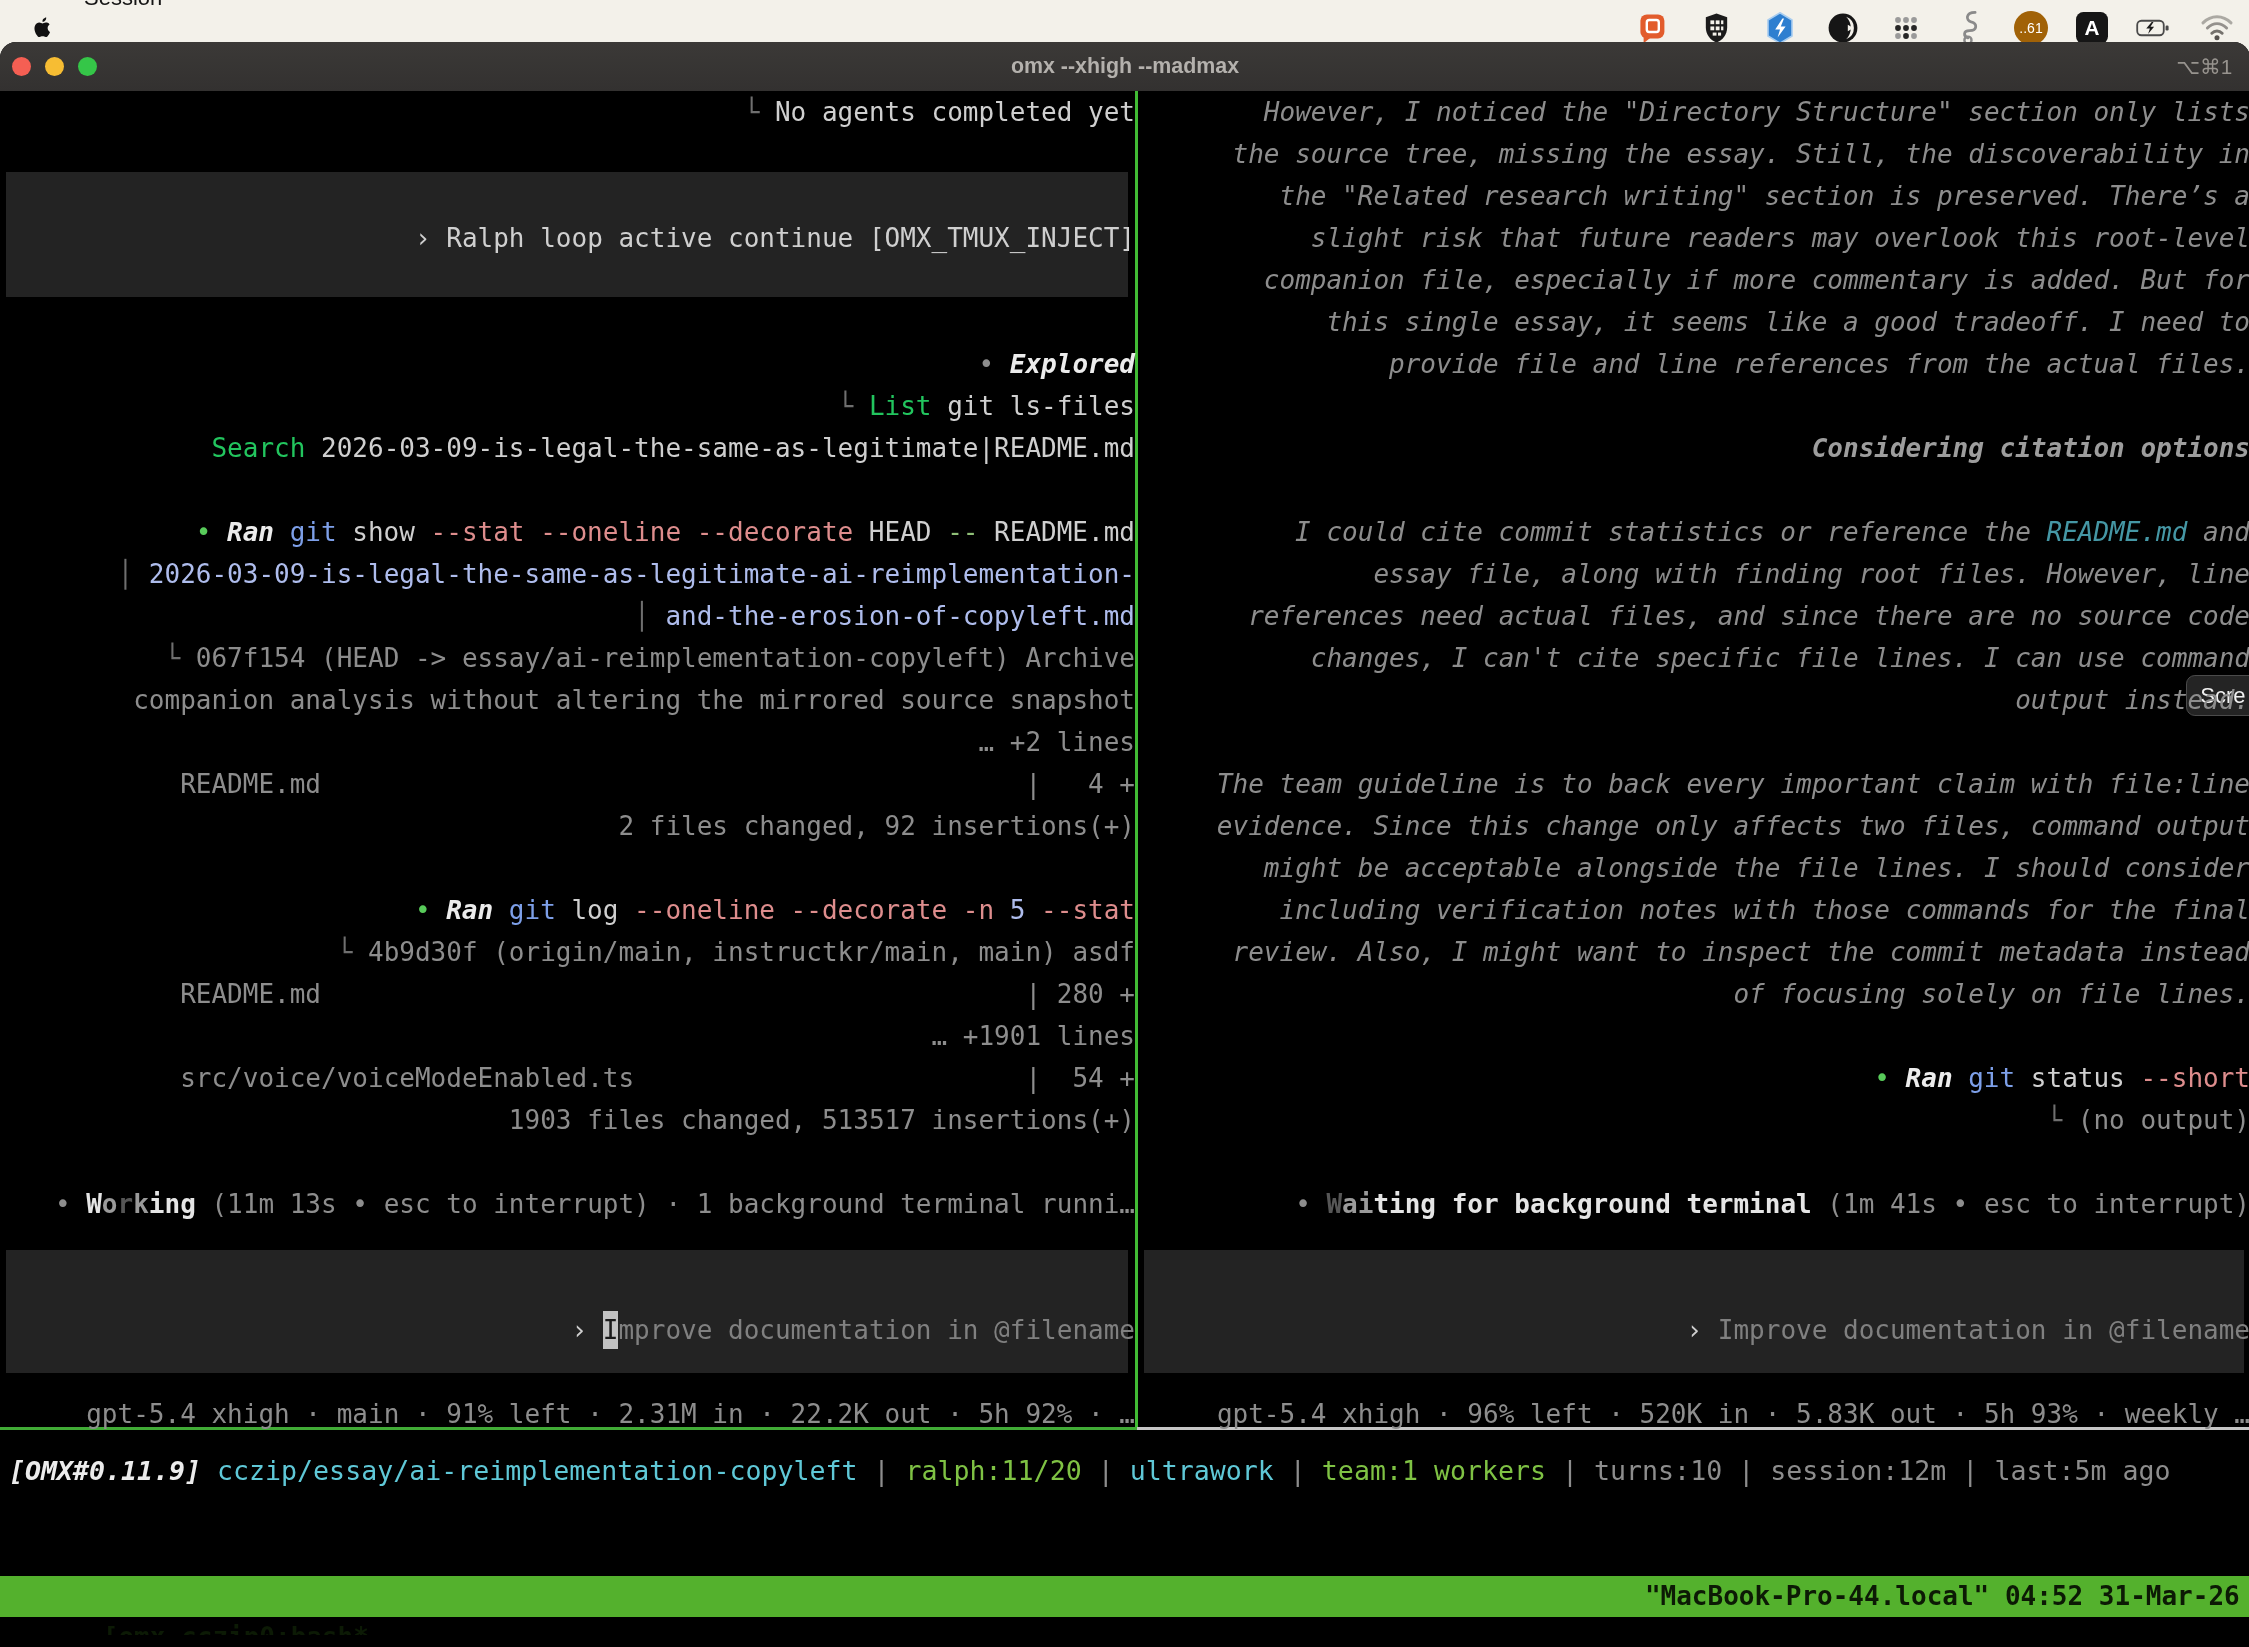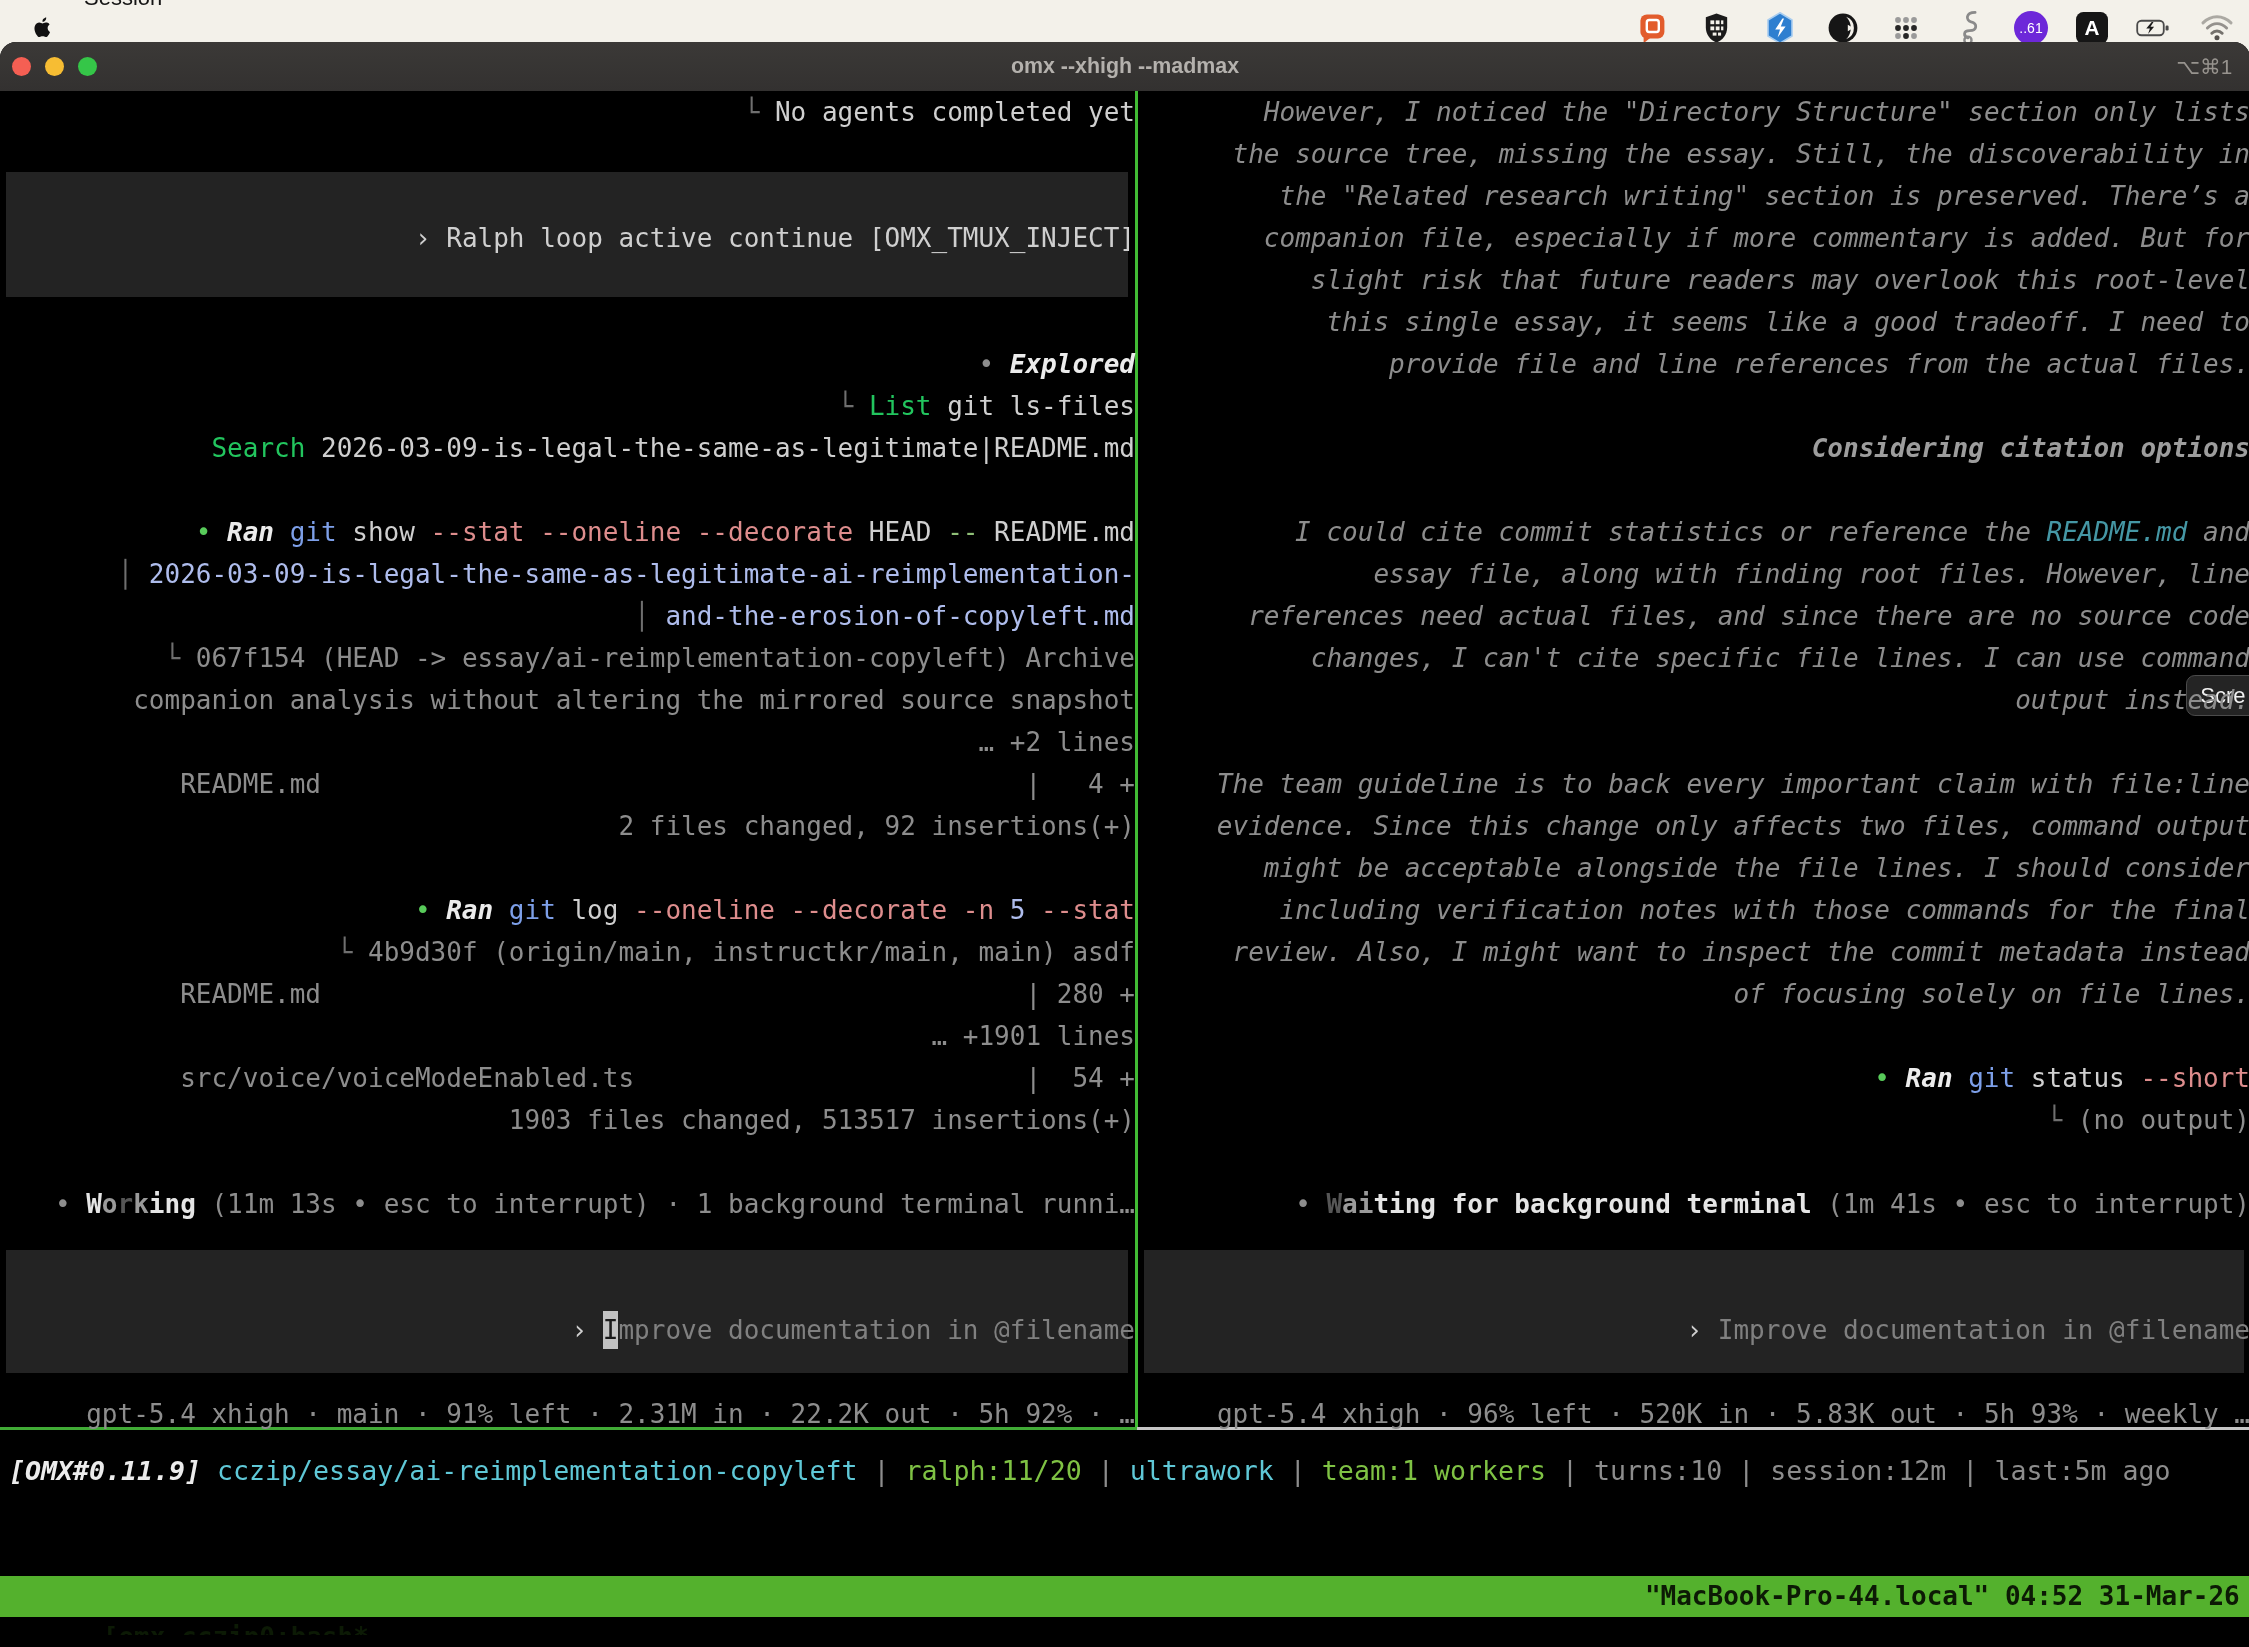--- a/index.html
+++ b/index.html
@@ -9,21 +9,21 @@
   
   .menubar{position:absolute;top:0;left:0;right:0;height:55px;display:flex;align-items:center;
     background:#f3f1ea;padding:0 16px 0 29.5px;box-sizing:border-box;}
   .apple{width:25px;height:29.5px;display:flex;align-items:center;}
   .mitems{display:flex;gap:34px;align-items:center;font-size:22px;color:#151515;margin-left:29.5px;flex-direction:column;}
   .mi{white-space:nowrap;}
   .mi.first{font-weight:700;}
   .mspacer{flex:1;}
   .mstatus{display:flex;gap:28px;align-items:center;}
   .sico{width:35px;height:35px;display:flex;align-items:center;justify-content:center;}
-  .badge61{width:34px;height:34px;border-radius:50%;background:#6d28d9;color:#fff;
+  .badge61{width:34px;height:34px;border-radius:50%;background:#a16207;color:#fff;
     font-size:14px;display:flex;align-items:center;justify-content:center;font-family:"Liberation Sans",sans-serif;}
   .abadge{width:32px;height:32px;border-radius:7.4px;background:#161616;color:#fff;
     font-size:20.7px;font-weight:700;display:flex;align-items:center;justify-content:center;}
   
   .window{position:absolute;top:42px;left:0;width:2250px;height:1593px;background:#000;
     border-radius:16px 16px 13.3px 13.3px;overflow:hidden;}
   .titlebar{position:absolute;top:0;left:0;right:0;height:49px;
     background:linear-gradient(#3b3937,#333130);border-bottom:0.7px solid #1d1c1b;}
   .lights{position:absolute;left:11.8px;top:14.8px;display:flex;gap:14px;}
   .light{width:19px;height:19px;border-radius:50%;}
@@ -221,22 +221,22 @@
     </div>
 
     <div class="vdivider"></div>
 
     <div class="pane pane-right">
       <div class="inputbox box2"></div>
       <div class="rows">
           <div class="tl"><span class="dim it">  However, I noticed the "Directory Structure" section only lists</span></div>
           <div class="tl"><span class="dim it">  the source tree, missing the essay. Still, the discoverability in</span></div>
           <div class="tl"><span class="dim it">  the "Related research writing" section is preserved. There’s a</span></div>
+          <div class="tl"><span class="dim it">  slight risk that future readers may overlook this root-level</span></div>
           <div class="tl"><span class="dim it">  companion file, especially if more commentary is added. But for</span></div>
-          <div class="tl"><span class="dim it">  slight risk that future readers may overlook this root-level</span></div>
           <div class="tl"><span class="dim it">  this single essay, it seems like a good tradeoff. I need to</span></div>
           <div class="tl"><span class="dim it">  provide file and line references from the actual files.</span></div>
           <div class="tl"></div>
           <div class="tl"><span>  </span><span class="itb">Considering citation options</span></div>
           <div class="tl"></div>
           <div class="tl"><span class="dim it">  I could cite commit statistics or reference the </span><span class="teal it">README.md</span><span class="dim it"> and</span></div>
           <div class="tl"><span class="dim it">  essay file, along with finding root files. However, line</span></div>
           <div class="tl"><span class="dim it">  references need actual files, and since there are no source code</span></div>
           <div class="tl"><span class="dim it">  changes, I can't cite specific file lines. I can use command</span></div>
           <div class="tl"><span class="dim it">  output instead.</span></div>

